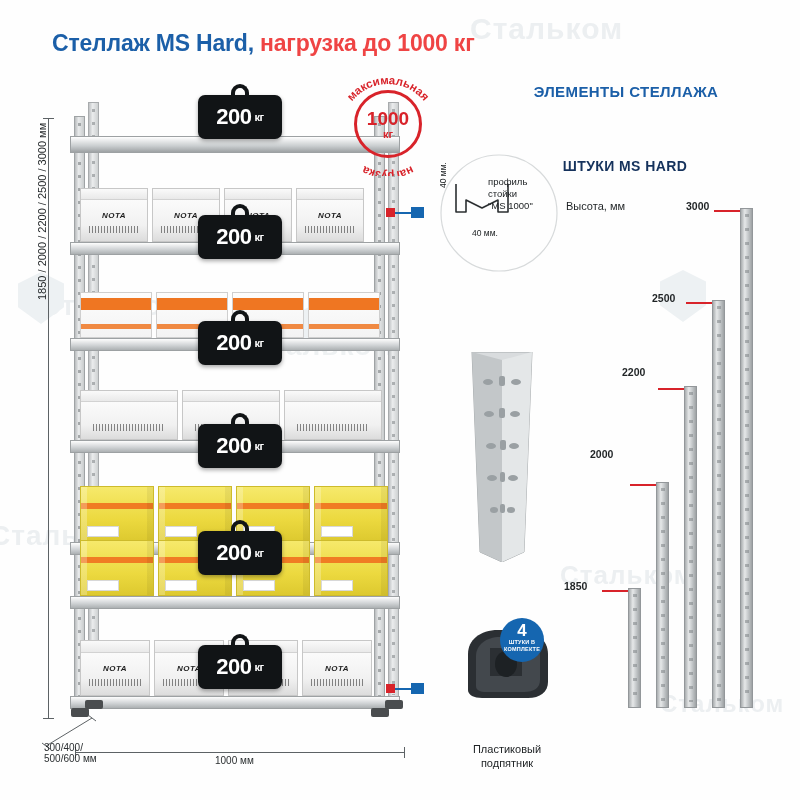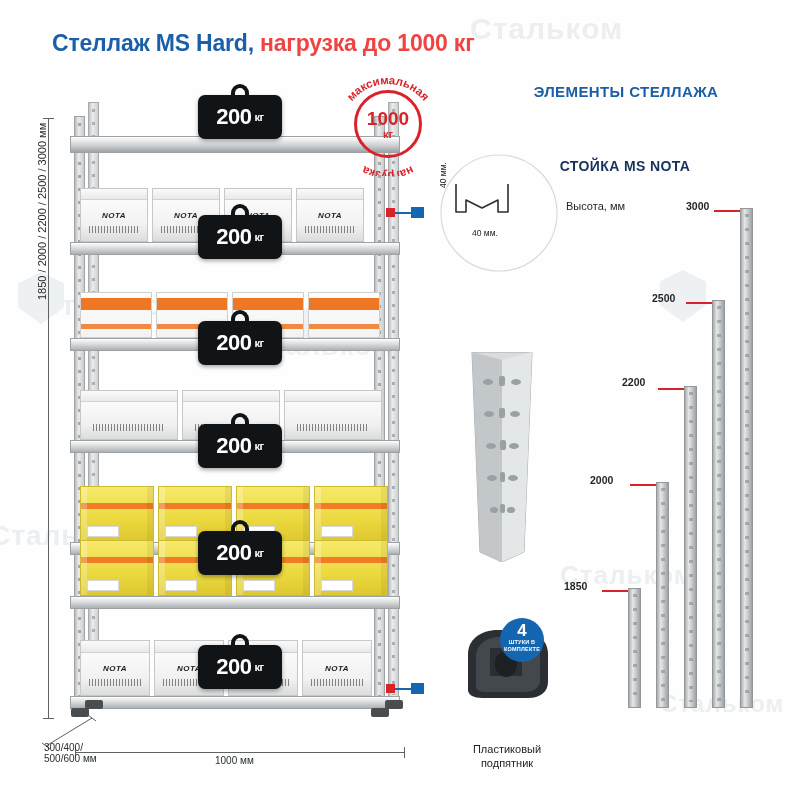--- a/index.html
+++ b/index.html
@@ -441,21 +441,21 @@
   <div class="wm-logo" style="left:300px;top:300px;"></div>
   <div class="wm-logo" style="left:660px;top:270px;"></div>
 
   <div class="title">
     <span>Стеллаж MS Hard,</span><span class="dark"> нагрузка до 1000 кг</span>
   </div>
 
   <div class="right-head">
     <div>ЭЛЕМЕНТЫ СТЕЛЛАЖА</div>
   </div>
-  <div class="right-sub">СТОЙКА MS NOTA</div>
+  <div class="right-sub">ШТУКИ MS HARD</div>
 
   <div class="rack">
 
     <div class="post" style="left:18px;top:-8px;height:600px;opacity:.9;">
         <div class="holes"></div>
       </div>
     <div class="post" style="left:318px;top:-8px;height:600px;opacity:.9;">
         <div class="holes"></div>
       </div>
 
@@ -700,20 +700,25 @@
   <div class="marker-box" style="left:411px;top:683px;"></div>
 
   <svg style="position:absolute;left:438px;top:148px;" width="122" height="130">
     <circle cx="61" cy="65" r="58" fill="none" stroke="#d7dadb" stroke-width="1.2"></circle>
   </svg>
   <svg style="position:absolute;left:452px;top:178px;" width="62" height="48">
     <path d="M4,6 L4,34 L14,34 L14,22 L30,30 L46,22 L46,34 L56,34 L56,6" fill="none" stroke="#2b2f31" stroke-width="1.6" stroke-linejoin="round"></path>
   </svg>
   <div class="prof-note" style="left:438px;top:188px;transform:rotate(-90deg);transform-origin:left top;">40 мм.</div>
   <div class="prof-note" style="left:472px;top:228px;">40 мм.</div>
+  <div class="profile-callout" style="left:488px;top:176px;width:80px;text-align:left;font-size:9.5px;color:#202426;line-height:12px;">
+    <div>профиль</div>
+    <div>стойки</div>
+    <div>"MS 1000"</div>
+  </div>
 
   <svg class="bigprofile" viewBox="0 0 80 210">
     <polygon points="10,0 70,0 62,200 40,210 18,200" fill="#d9dcde" stroke="#a8acae" stroke-width="1"></polygon>
     <polygon points="10,0 40,8 40,210 18,200" fill="#c3c7c9"></polygon>
     <polygon points="40,8 70,0 62,200 40,210" fill="#e4e7e8"></polygon>
     <g fill="#9aa0a3">
       <ellipse cx="26" cy="30" rx="5" ry="3"></ellipse>
       <ellipse cx="54" cy="30" rx="5" ry="3"></ellipse>
       <ellipse cx="27" cy="62" rx="5" ry="3"></ellipse>
       <ellipse cx="53" cy="62" rx="5" ry="3"></ellipse>
@@ -765,21 +770,21 @@
       <div class="rh"></div>
     </div>
 
   <div class="rtick" style="left:714px;top:210px;width:26px;"></div>
   <div class="rlabel" style="left:686px;top:200px;">3000</div>
 
   <div class="rtick" style="left:686px;top:302px;width:26px;"></div>
   <div class="rlabel" style="left:652px;top:292px;">2500</div>
 
   <div class="rtick" style="left:658px;top:388px;width:26px;"></div>
-  <div class="rlabel" style="left:622px;top:376px;">2200</div>
+  <div class="rlabel" style="left:622px;top:366px;">2200</div>
 
   <div class="rtick" style="left:630px;top:484px;width:26px;"></div>
-  <div class="rlabel" style="left:590px;top:474px;text-align:center;">2000</div>
+  <div class="rlabel" style="left:590px;top:448px;text-align:center;">2000</div>
 
   <div class="rtick" style="left:602px;top:590px;width:26px;"></div>
   <div class="rlabel" style="left:564px;top:580px;">1850</div>
 
 </div>
 
 </body></html>

